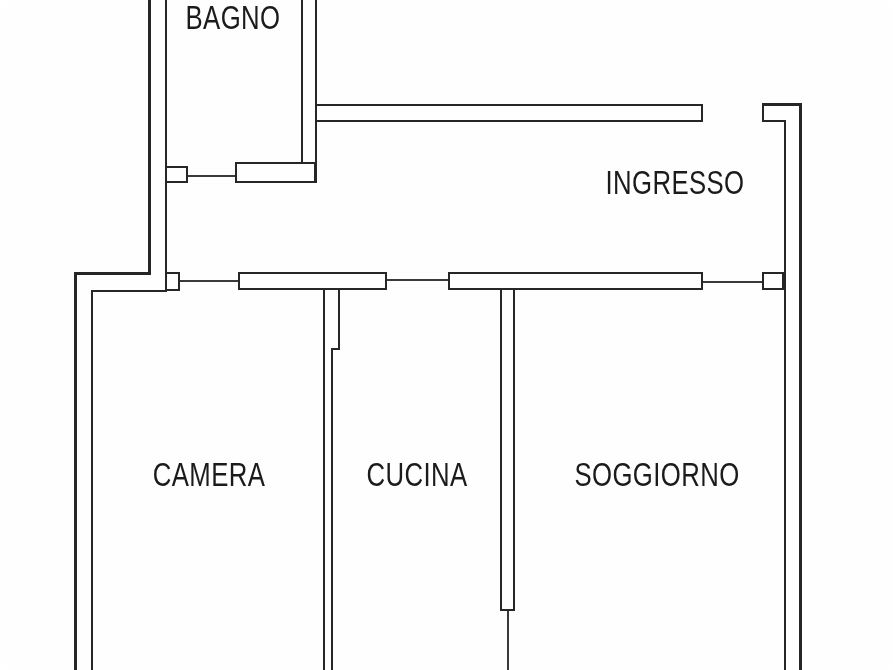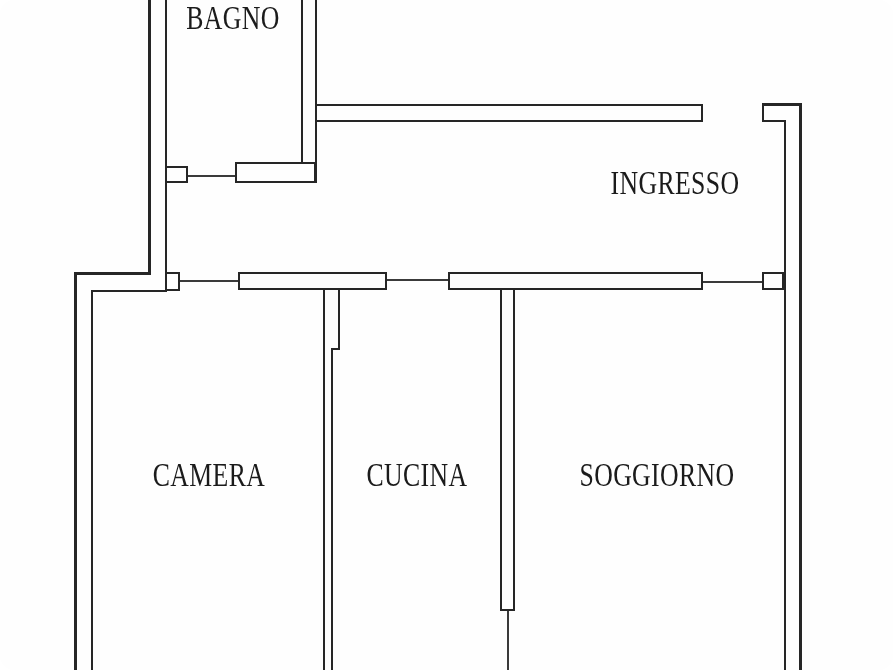--- a/index.html
+++ b/index.html
@@ -2,21 +2,21 @@
 <html><head>
 <meta charset="utf-8">
 <style>
   html, body { margin: 0; padding: 0; background: #ffffff; }
   .plan {
     position: relative;
     width: 893px;
     height: 670px;
     background: #fefefe;
     overflow: hidden;
-    font-family: Liberation Serif, serif;
+    font-family: Liberation Sans, sans-serif;
     border-radius: 14px;
   }
   
   .wl { position: absolute; background: #262626; }
   
   .wr { position: absolute; background: #fefefe; border: 2px solid #262626; box-sizing: border-box; }
   
   .door { position: absolute; background: #3a3a3a; }
   .room-label {
     position: absolute;

